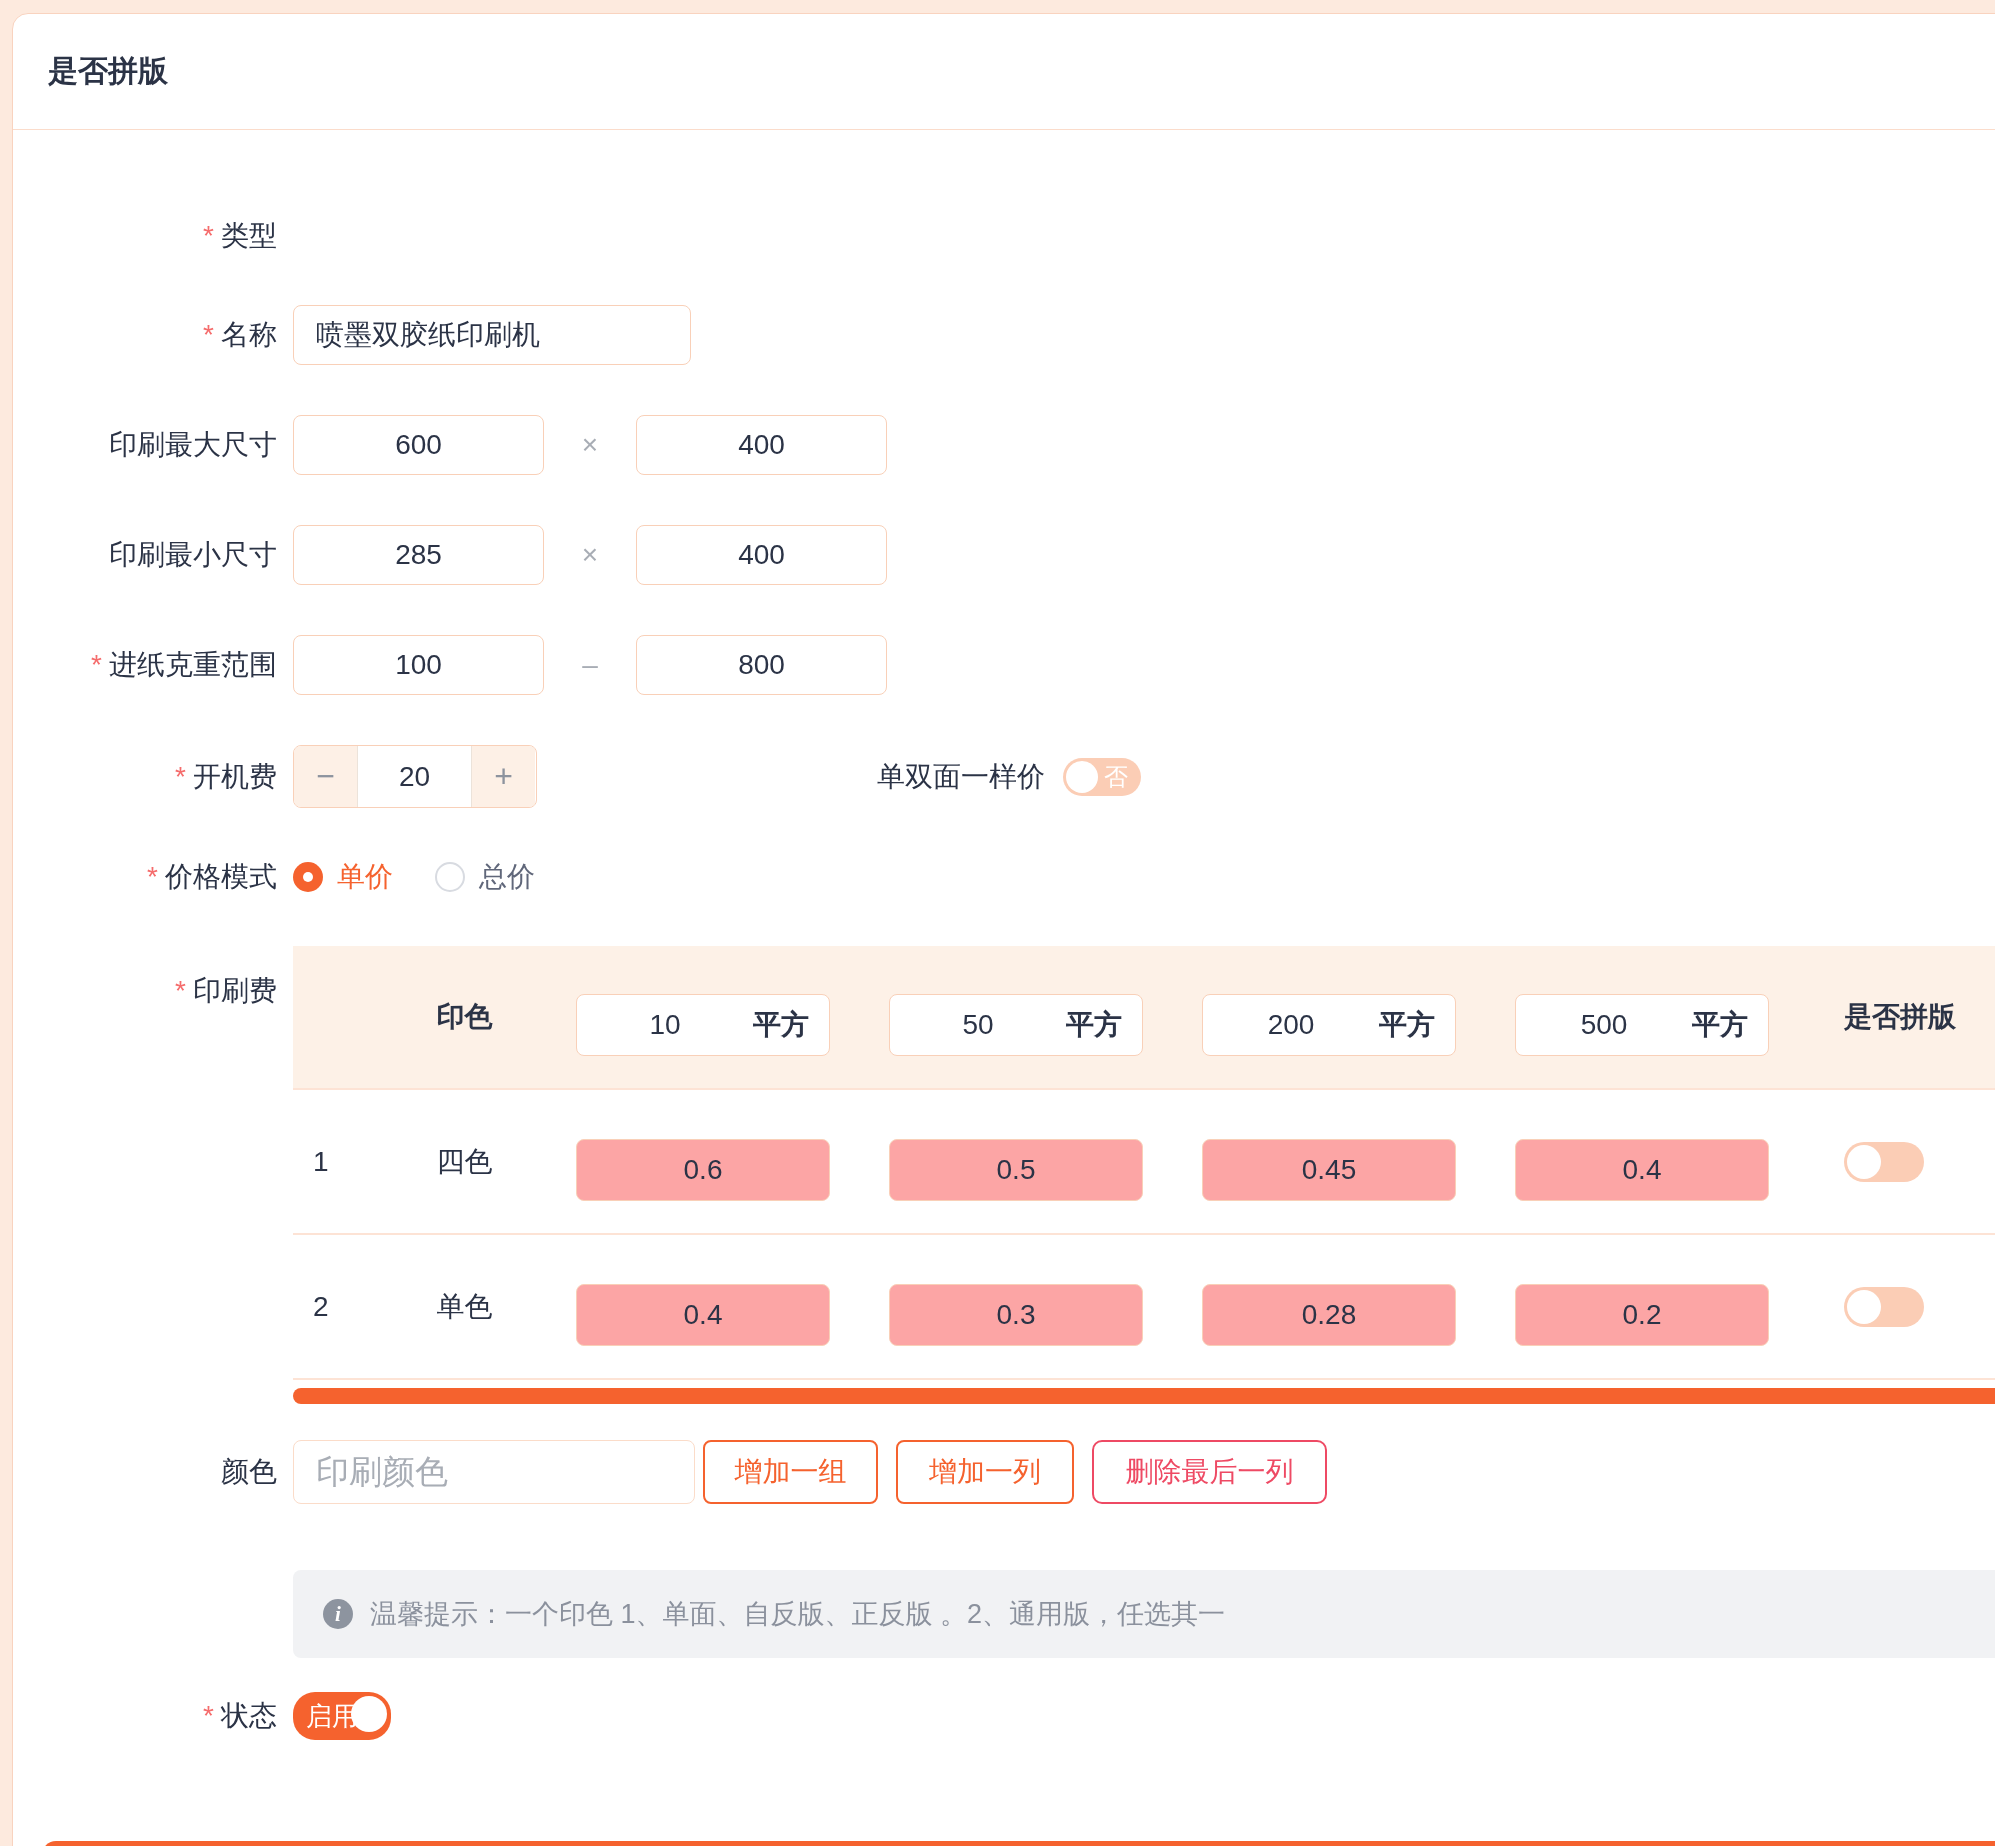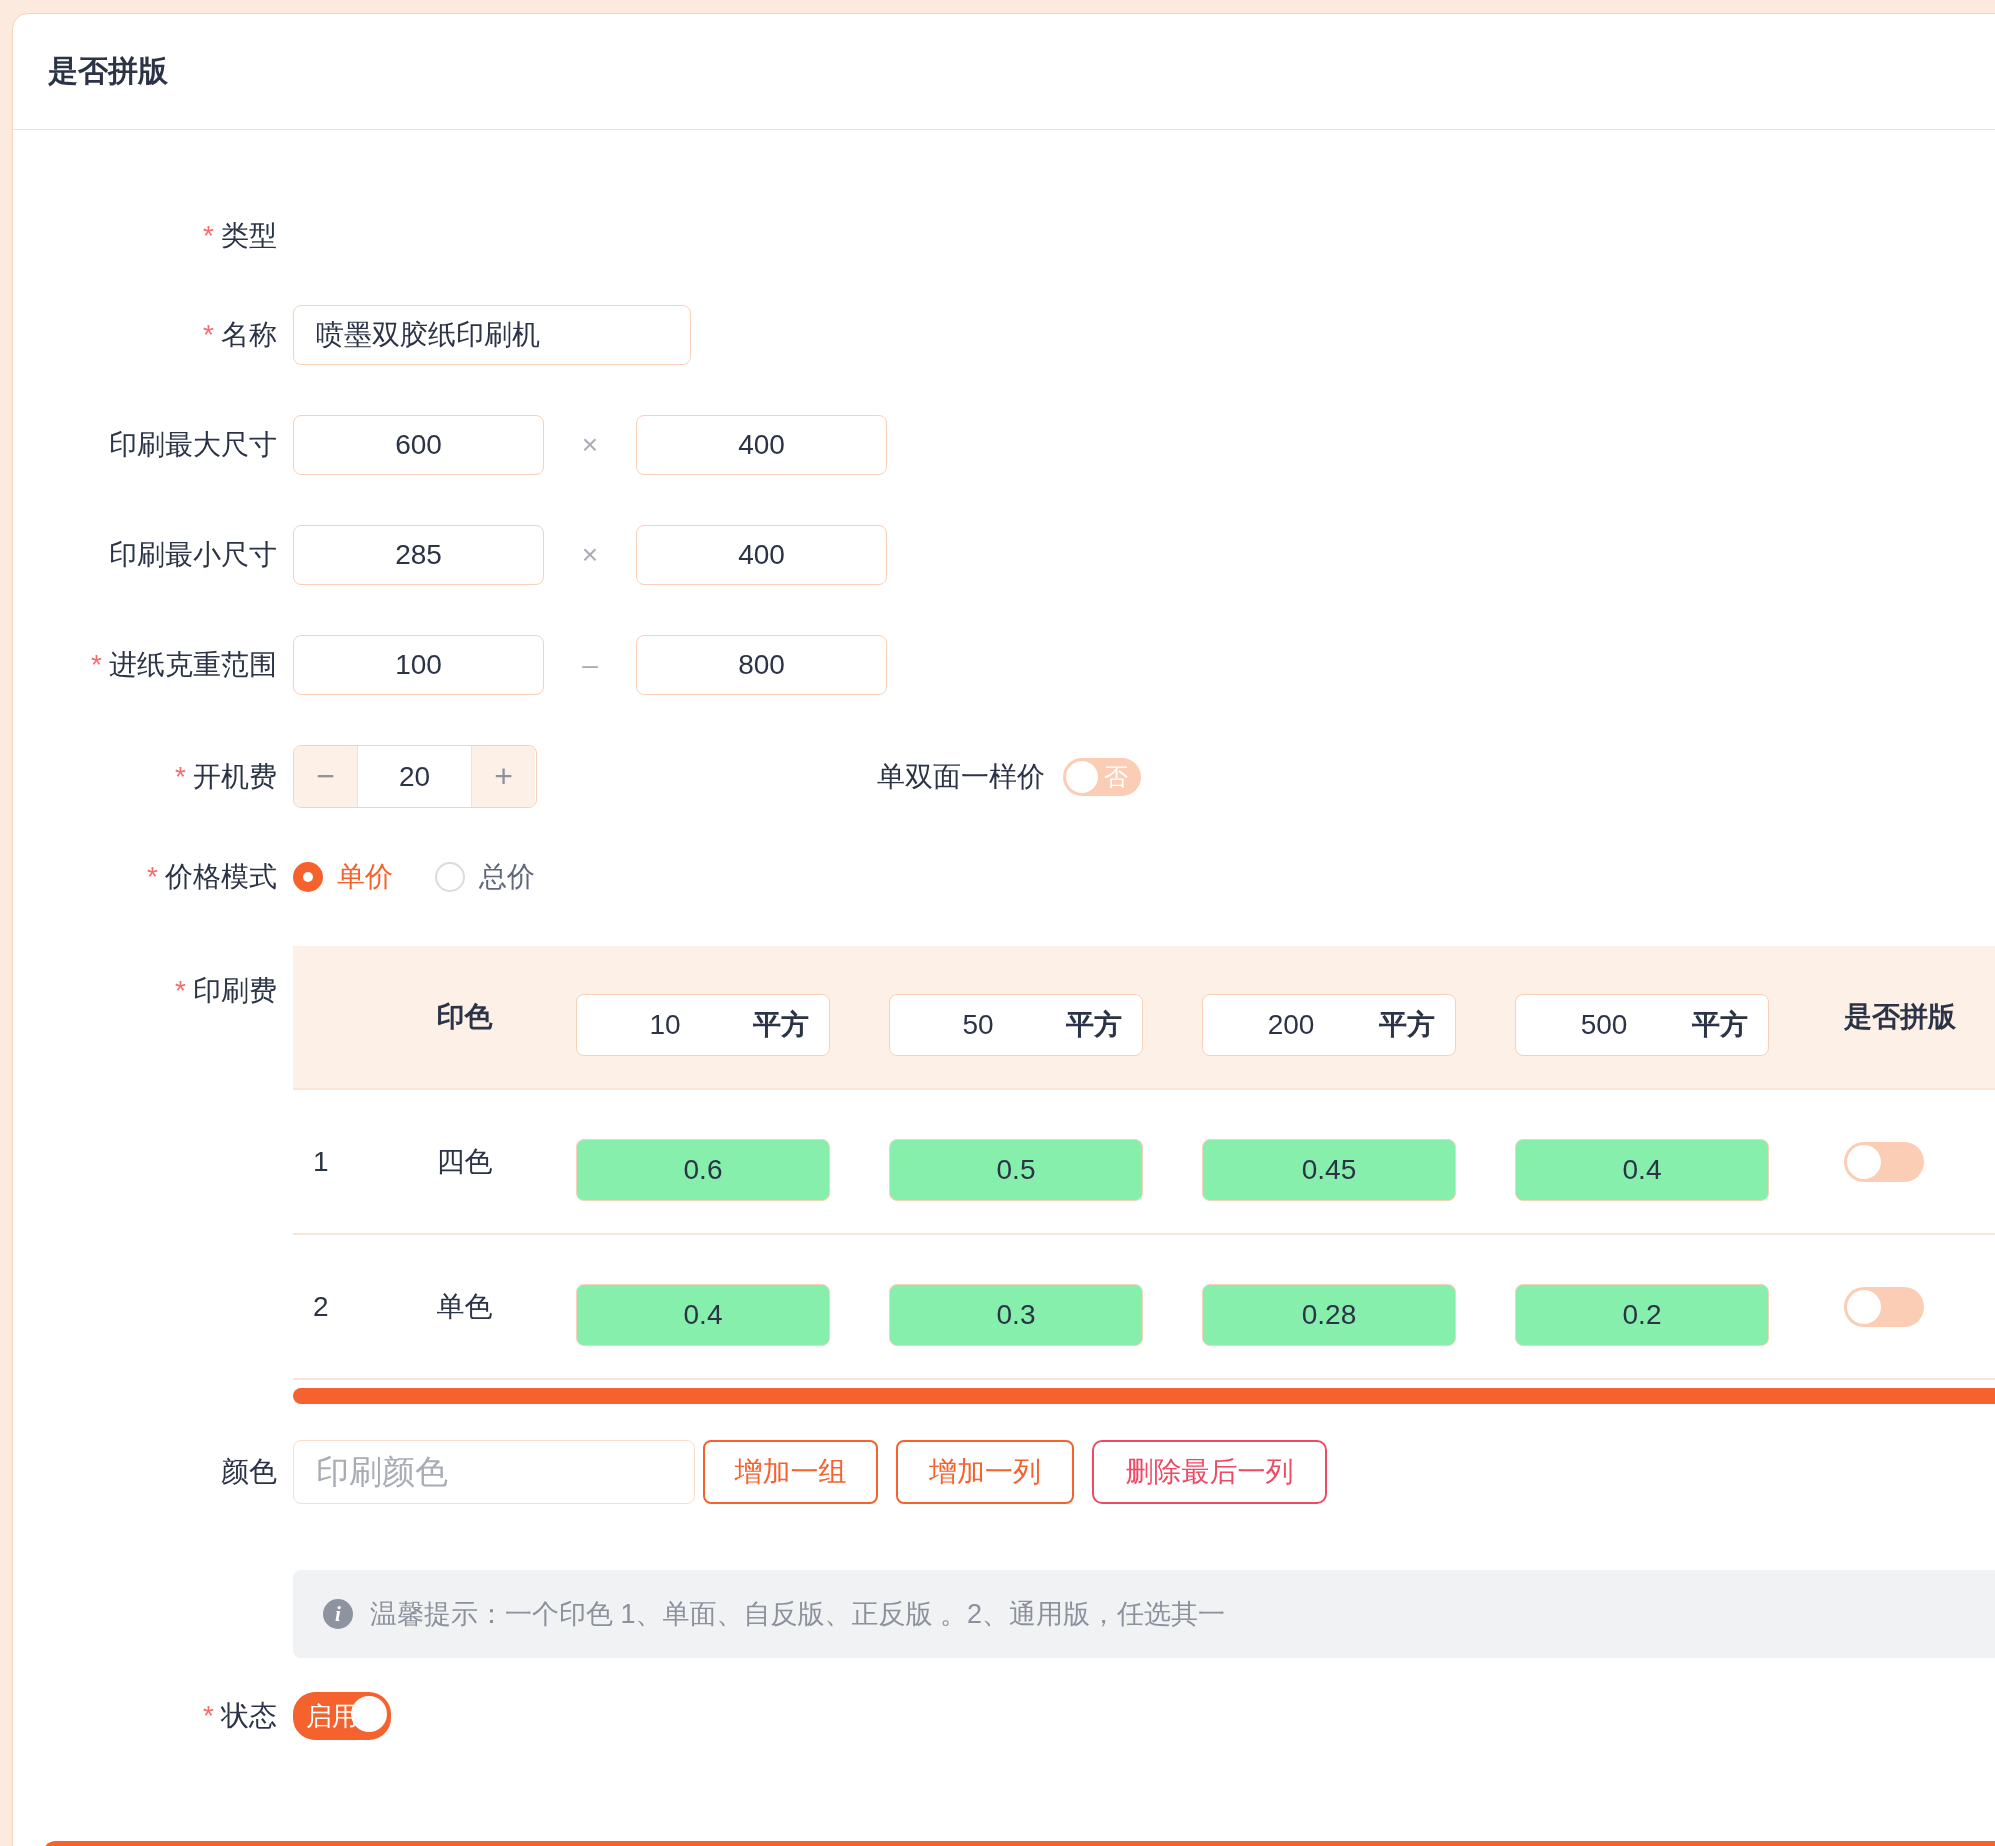--- a/index.html
+++ b/index.html
@@ -138,21 +138,21 @@
   .c-val { width:313px; flex:none;margin-top:16px; }
   .hdr-box {
     width:254px; height:62px; background:#fff; border:1.5px solid #f9d0b8;
     border-radius:8px; display:flex; align-items:center;
   }
   .hdr-box .hv { flex:1; text-align:center; font-size:28px; color:#2b3346; }
   .hdr-box .hu { padding-right:20px; font-size:28px; font-weight:600; color:#2b3346; }
   .cell-box {
     width:254px; height:62px; border:1.5px solid #f9d0b8; border-radius:8px;
     text-align:center; font-size:28px; color:#2b3346; outline:none;
-    font-family:inherit; background:#86efac;
+    font-family:inherit; background:#fca5a5;
   }
   .c-pin { width:169px; flex:none; display:flex; padding-left:16px; }
   .c-pin.hdr { font-size:28px; font-weight:600; white-space:nowrap; }
 
   .scrollbar {
     margin:8px 0 0 280px; width:1731px; height:16px;
     background:#f5622e; border-radius:8px 0 0 8px;
   }
 
   .row-color { margin-top:36px; margin-bottom:0; }

